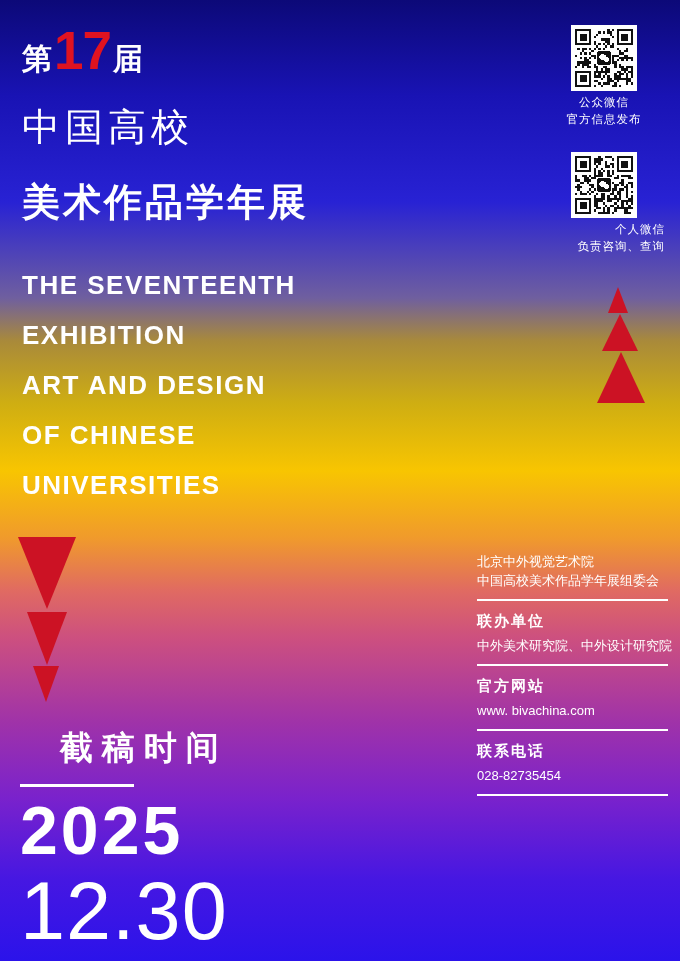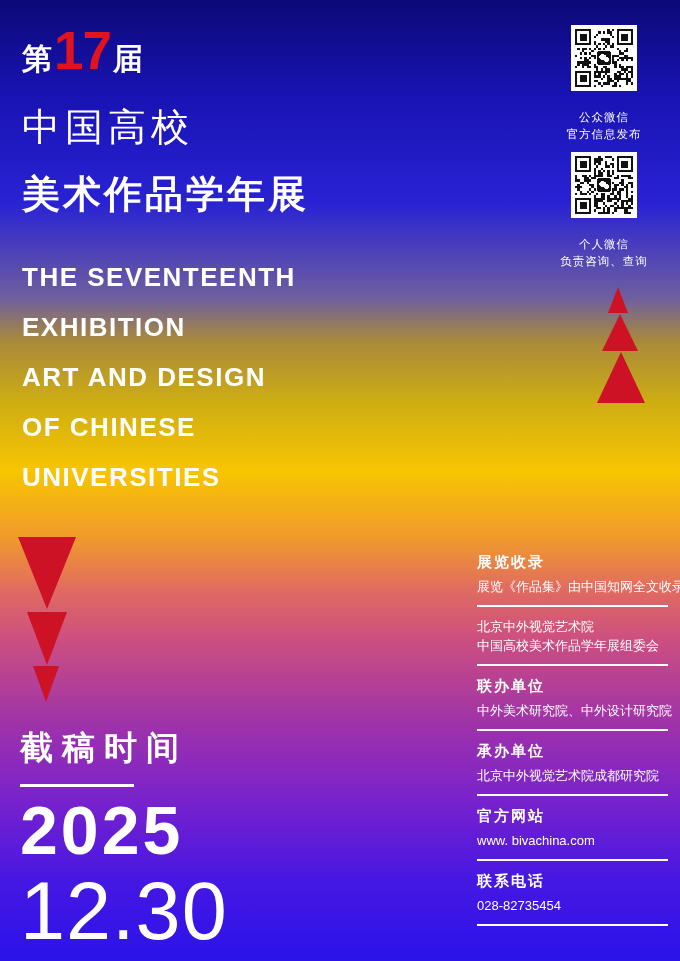--- a/index.html
+++ b/index.html
@@ -12,39 +12,39 @@
     color:#fff;
     margin:0 auto;
   }
 
   
   .title-block { position:absolute; left:22px; top:24px; }
   .edition-line { display:flex; align-items:baseline; }
   .edition-cn { font-size:30px; font-weight:700; color:#fff; }
   .edition-num { font-size:53px; font-weight:800; line-height:1; margin:0 2px; letter-spacing:-1px; }
   .title-cn-1 { margin-top:22px; font-size:38px; font-weight:400; letter-spacing:5px; }
-  .title-cn-2 { margin-top:16px; font-size:38px; font-weight:800; letter-spacing:3px; }
+  .title-cn-2 { margin-top:24px; font-size:38px; font-weight:800; letter-spacing:3px; }
   .title-en { margin-top:32px; }
   .title-en .en-line {
     font-size:26px; font-weight:700; letter-spacing:1.5px;
     line-height:50px; white-space:nowrap;
   }
 
   
   .qr-block { position:absolute; width:122px; text-align:center; }
   .qr-tile { width:66px; height:66px; background:#fff; margin:0 auto; padding:4px; }
   .qr-tile svg { display:block; width:58px; height:58px; }
-  .qr-label { margin-top:18px; font-size:11.5px; line-height:17px; letter-spacing:1px; }
+  .qr-label { margin-top:3px; font-size:11.5px; line-height:17px; letter-spacing:1px; }
 
   
   .tri { position:absolute; width:0; height:0; }
 
   
   .deadline-block { position:absolute; left:20px; top:726px; }
-  .deadline-label { font-size:33px; font-weight:800; letter-spacing:9px; }
+  .deadline-label { font-size:33px; font-weight:800; letter-spacing:9px;text-align:right; }
   .deadline-rule { width:114px; height:3px; background:#fff; margin-top:13px; }
   .deadline-year { font-size:68px; font-weight:800; letter-spacing:3px; margin-top:9px; line-height:1; }
   .deadline-date { font-size:81px; font-weight:400; letter-spacing:1px; margin-top:7px; line-height:1; }
 
   
   .info-panel { position:absolute; left:477px; top:552px; width:191px; }
   .info-section { padding-bottom:9px; border-bottom:2px solid #fff; margin-bottom:10px; }
   .info-heading { font-size:15px; font-weight:700; letter-spacing:2px; margin-bottom:5px; line-height:20px; }
   .info-line { font-size:13px; line-height:19px; white-space:nowrap; }
 </style>
@@ -344,21 +344,21 @@
           <ellipse cx="11.9" cy="12.1" rx="1.5" ry="1.2" fill="#fff"></ellipse>
           <ellipse cx="13.6" cy="13.1" rx="1.2" ry="1" fill="#fff"></ellipse>
         </svg>
     </div>
     <div class="qr-label">
       <div>公众微信</div>
       <div>官方信息发布</div>
     </div>
   </div>
 
-  <div class="qr-block" style="left:543px; top:152px;">
+  <div class="qr-block" style="left:543px; top:152px;text-align:right;">
     <div class="qr-tile">
       <svg id="qr2" viewBox="0 0 25 25" shape-rendering="crispEdges">
           <rect x="0" y="0" width="1" height="1" fill="#111"></rect>
           <rect x="1" y="0" width="1" height="1" fill="#111"></rect>
           <rect x="2" y="0" width="1" height="1" fill="#111"></rect>
           <rect x="3" y="0" width="1" height="1" fill="#111"></rect>
           <rect x="4" y="0" width="1" height="1" fill="#111"></rect>
           <rect x="5" y="0" width="1" height="1" fill="#111"></rect>
           <rect x="6" y="0" width="1" height="1" fill="#111"></rect>
           <rect x="10" y="0" width="1" height="1" fill="#111"></rect>
@@ -667,34 +667,26 @@
 
   <div class="deadline-block">
     <div class="deadline-label">截稿时间</div>
     <div class="deadline-rule"></div>
     <div class="deadline-year">2025</div>
     <div class="deadline-date">12.30</div>
   </div>
 
   <div class="info-panel" id="info-panel">
       <div class="info-section">
-        <div class="info-heading">展览收录</div>
-        <div class="info-line">展览《作品集》由中国知网全文收录</div>
-      </div>
-      <div class="info-section">
         <div class="info-line">北京中外视觉艺术院</div>
         <div class="info-line">中国高校美术作品学年展组委会</div>
       </div>
       <div class="info-section">
         <div class="info-heading">联办单位</div>
         <div class="info-line">中外美术研究院、中外设计研究院</div>
-      </div>
-      <div class="info-section">
-        <div class="info-heading">承办单位</div>
-        <div class="info-line">北京中外视觉艺术院成都研究院</div>
       </div>
       <div class="info-section">
         <div class="info-heading">官方网站</div>
         <div class="info-line">www. bivachina.com</div>
       </div>
       <div class="info-section">
         <div class="info-heading">联系电话</div>
         <div class="info-line">028-82735454</div>
       </div>
     </div>

